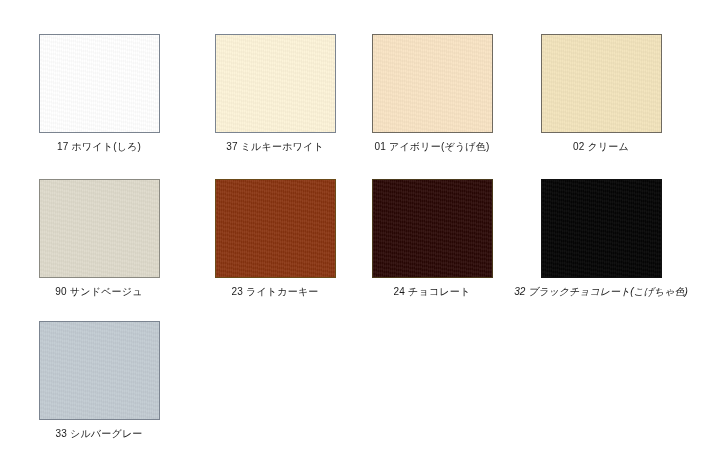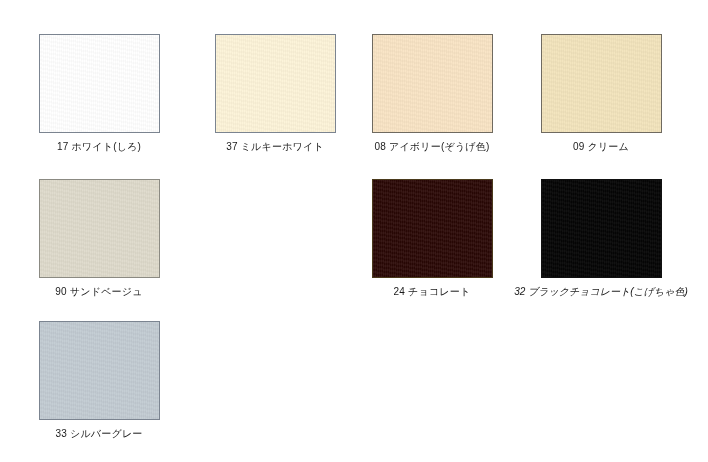--- a/index.html
+++ b/index.html
@@ -80,33 +80,37 @@
     <div class="chip-label">17 ホワイト(しろ)</div>
   </div>
 
   <div class="swatch-cell row-0 col-1">
     <div class="chip" style="background-color: rgb(252, 243, 216); border-color: rgb(123, 132, 144);"></div>
     <div class="chip-label">37 ミルキーホワイト</div>
   </div>
 
   <div class="swatch-cell row-0 col-2">
     <div class="chip" style="background-color: rgb(248, 227, 196); border-color: rgb(111, 106, 96);"></div>
-    <div class="chip-label">08 アイボリー(ぞうげ色)</div>
+    <div class="chip-label">01 アイボリー(ぞうげ色)</div>
   </div>
 
   <div class="swatch-cell row-0 col-3">
     <div class="chip" style="background-color: rgb(242, 227, 188); border-color: rgb(111, 106, 96);"></div>
-    <div class="chip-label">09 クリーム</div>
+    <div class="chip-label">02 クリーム</div>
   </div>
 
   <div class="swatch-cell row-1 col-0">
     <div class="chip" style="background-color: rgb(222, 218, 203); border-color: rgb(139, 138, 130);"></div>
     <div class="chip-label">90 サンドベージュ</div>
   </div>
 
+  <div class="swatch-cell row-1 col-1">
+    <div class="chip dark-chip" style="background-color: rgb(138, 52, 16); border-color: rgb(107, 74, 24);"></div>
+    <div class="chip-label">23 ライトカーキー</div>
+  </div>
 
   <div class="swatch-cell row-1 col-2">
     <div class="chip dark-chip" style="background-color: rgb(42, 8, 5); border-color: rgb(74, 58, 28);"></div>
     <div class="chip-label">24 チョコレート</div>
   </div>
 
   <div class="swatch-cell row-1 col-3">
     <div class="chip black-chip" style="background-color: rgb(6, 6, 6); border-color: rgb(17, 17, 17);"></div>
     <div class="chip-label long">32 ブラックチョコレート(こげちゃ色)</div>
   </div>

